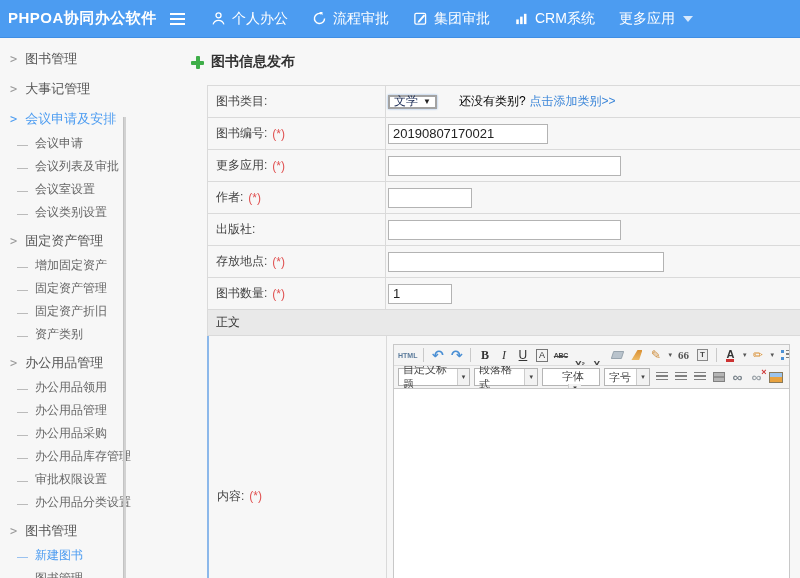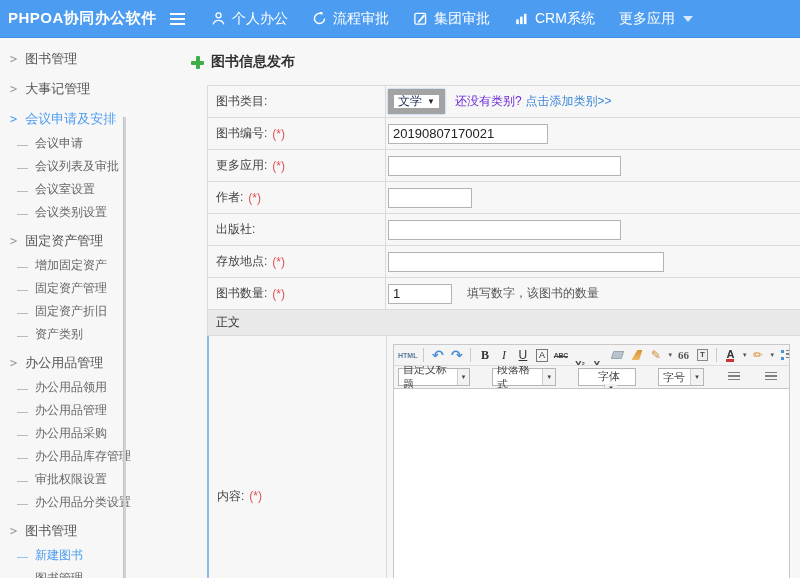--- a/index.html
+++ b/index.html
@@ -47,35 +47,35 @@
   .form { position:absolute; left:207px; top:85px; width:593px;
     border-top:1px solid #dadada; border-left:1px solid #dadada; background:transparent; }
   .f-row { display:flex; border-bottom:1px solid #dadada; min-height:32px; align-items:stretch; }
   .f-label { width:178px; border-right:1px solid #dadada; display:flex; align-items:center;
     padding-left:8px; font-size:12px; color:#444; flex-shrink:0; }
   .req { color:#e05252; margin-left:5px; font-size:12px; }
   .f-value { flex:1; display:flex; align-items:center; padding-left:2px; min-width:0; }
   input.f-input { height:20px; border:1px solid #b3b3b3; font-size:13px; padding:0 4px;
     color:#222; background:#fff; font-family:inherit; }
   .hint { font-size:12px; color:#555; margin-left:15px; white-space:nowrap; }
-  .cat-select { display:inline-flex; align-items:center; height:25px; background:#fff;
-    border:6px solid #a3a3a3; box-shadow:0 0 2px #8fb9ea; padding:0 4px; gap:5px;
+  .cat-select { display:inline-flex; align-items:center; height:14px; background:#fff;
+    border:2px solid #a3a3a3; box-shadow:0 0 2px #8fb9ea; padding:0 4px; gap:5px;
     font-size:12px; color:#1a2b55; cursor:pointer; }
   .cat-select .sel-arrow { font-size:8px; color:#222; }
-  .cat-note { margin-left:10px; color:#6d28d9; font-size:12px; }
+  .cat-note { margin-left:22px; color:#000000; font-size:12px; }
   .cat-link { margin-left:4px; color:#3a85d8; font-size:12px; text-decoration:none; cursor:pointer; white-space:nowrap; }
   .sec-header { background:#e9e9e9; border-bottom:1px solid #dadada; height:26px;
     display:flex; align-items:center; padding-left:8px; font-size:12px; color:#333; }
   .f-row.content { height:320px; border-left:2px solid #8cb8ea; margin-left:-1px; border-bottom:none; }
   .f-row.content .f-value { align-items:flex-start; padding:8px 10px 0 6px; }
   
   .editor { flex:1; border:1px solid #c8c8c8; background:#fff; min-width:0; }
   .tb { display:flex; align-items:center; background:#f4f4f4; padding:2px 4px; gap:4px; overflow:hidden; }
   .tb1 { height:21px; border-bottom:1px solid #ddd; }
-  .tb2 { height:23px; border-bottom:1px solid #c8c8c8; gap:22px; }
+  .tb2 { height:23px; border-bottom:1px solid #c8c8c8; gap:4px; }
   .canvas { height:250px; background:#fff; }
   .tbtn { display:inline-flex; align-items:center; justify-content:center; min-width:15px; height:17px;
     font-size:12px; color:#333; cursor:pointer; flex-shrink:0; }
   .sep { width:1px; height:14px; background:#c9c9c9; margin:0 2px; flex-shrink:0; }
   .t-html { font-size:7px; font-weight:bold; color:#5a7a9a; letter-spacing:0; }
   .t-undo { color:#4a8fd4; font-weight:bold; font-size:14px; }
   .t-b { font-family:"Liberation Serif",serif; font-weight:bold; }
   .t-i { font-family:"Liberation Serif",serif; font-style:italic; }
   .t-u { text-decoration:underline; }
   .boxA { border:1px solid #777; font-size:9px; padding:0 2px; line-height:11px; color:#333; }
@@ -331,21 +331,20 @@
           <input class="f-input" type="text" style="width: 276px;">
         </div>
       </div>
       <div class="f-row">
         <div class="f-label">
           <span>图书数量:</span>
           <span class="req">(*)</span>
         </div>
         <div class="f-value">
           <input class="f-input" type="text" value="1" style="width: 64px;">
-          <span class="hint">填写数字，该图书的数量</span>
         </div>
       </div>
     </div>
   <div class="sec-header">正文</div>
   <div class="f-row content">
     <div class="f-label">
       <span>内容:</span>
       <span class="req">(*)</span>
     </div>
     <div class="f-value">

